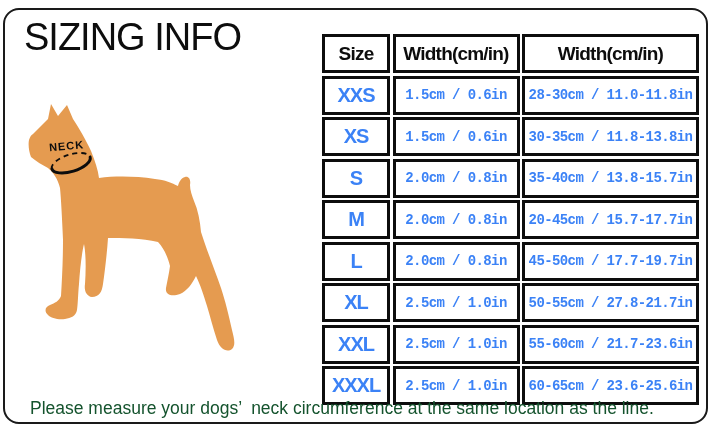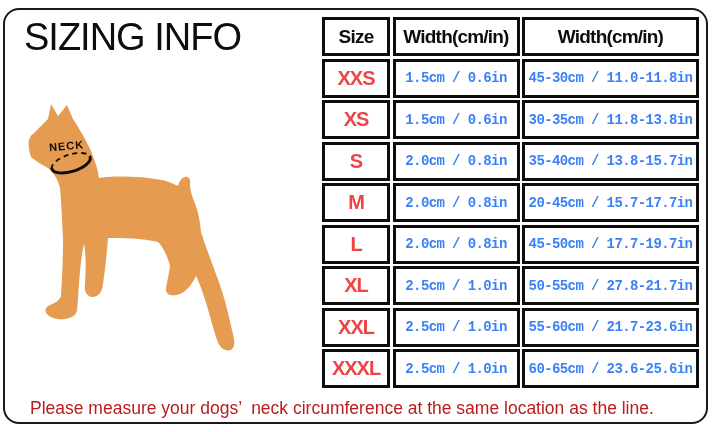--- a/index.html
+++ b/index.html
@@ -10,36 +10,36 @@
   .outer-frame{
     position:absolute;left:3px;top:8px;width:705px;height:416px;
     border:2.5px solid #1a1a1a;border-radius:16px;box-sizing:border-box;
   }
   .page-title{
     position:absolute;left:24px;top:16px;
     font-size:38px;font-weight:normal;letter-spacing:-1px;color:#0d0d0d;
   }
   .dog-wrap{position:absolute;left:20px;top:88px;width:240px;height:280px;}
   .size-table{
-    position:absolute;left:322px;top:17px;
+    position:absolute;left:322px;top:34px;
     display:grid;grid-template-columns:68px 127px 177px;grid-auto-rows:39px;
     gap:2.5px;
   }
   .trow{display:contents;}
   .cell{
     background:#fff;border:3px solid #0d0d0d;box-sizing:border-box;
     display:flex;align-items:center;justify-content:center;
     font-weight:bold;white-space:nowrap;
   }
   .cell.head{font-size:19px;letter-spacing:-0.8px;color:#0d0d0d;}
-  .cell.size{font-size:20px;letter-spacing:-1px;color:#ef4444;}
+  .cell.size{font-size:20px;letter-spacing:-1px;color:#3b82f6;}
   .cell.val{font-size:14px;letter-spacing:-0.6px;color:#3b82f6;font-family:Liberation Mono, monospace;}
   .footer-note{
     position:absolute;left:30px;top:398px;width:670px;
-    font-size:17.5px;color:#b91c1c;white-space:pre-wrap;
+    font-size:17.5px;color:#14532d;white-space:pre-wrap;
   }
 </style>
 </head>
 <body>
 
 <div class="outer-frame"></div>
 
 <div class="page-title">SIZING INFO</div>
 
 <div class="dog-wrap">
@@ -93,21 +93,21 @@
 
 <div class="size-table">
   <div class="trow">
     <div class="cell head">Size</div>
     <div class="cell head">Width(cm/in)</div>
     <div class="cell head">Width(cm/in)</div>
   </div>
   <div class="trow">
     <div class="cell size">XXS</div>
     <div class="cell val">1.5cm / 0.6in</div>
-    <div class="cell val">45-30cm / 11.0-11.8in</div>
+    <div class="cell val">28-30cm / 11.0-11.8in</div>
   </div>
     <div class="trow">
     <div class="cell size">XS</div>
     <div class="cell val">1.5cm / 0.6in</div>
     <div class="cell val">30-35cm / 11.8-13.8in</div>
   </div>
     <div class="trow">
     <div class="cell size">S</div>
     <div class="cell val">2.0cm / 0.8in</div>
     <div class="cell val">35-40cm / 13.8-15.7in</div>

